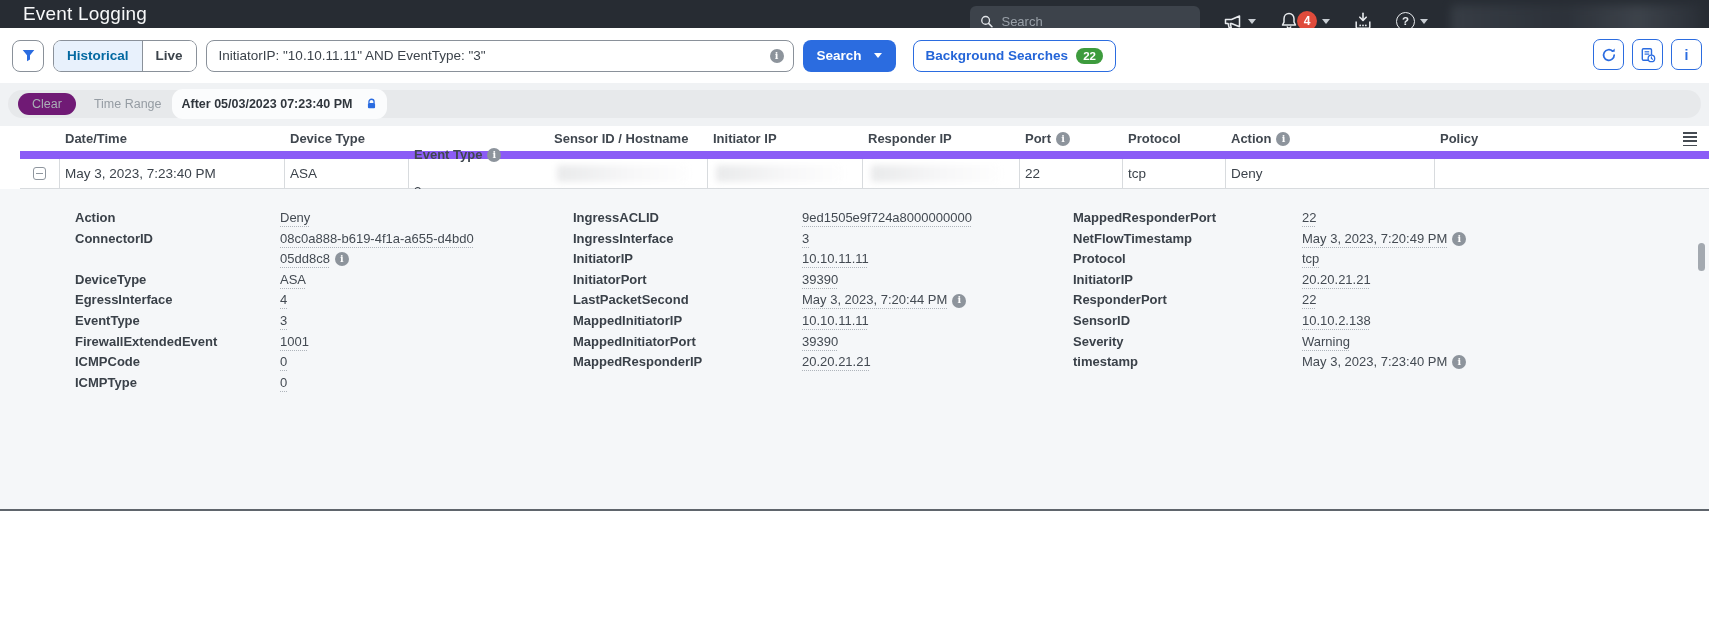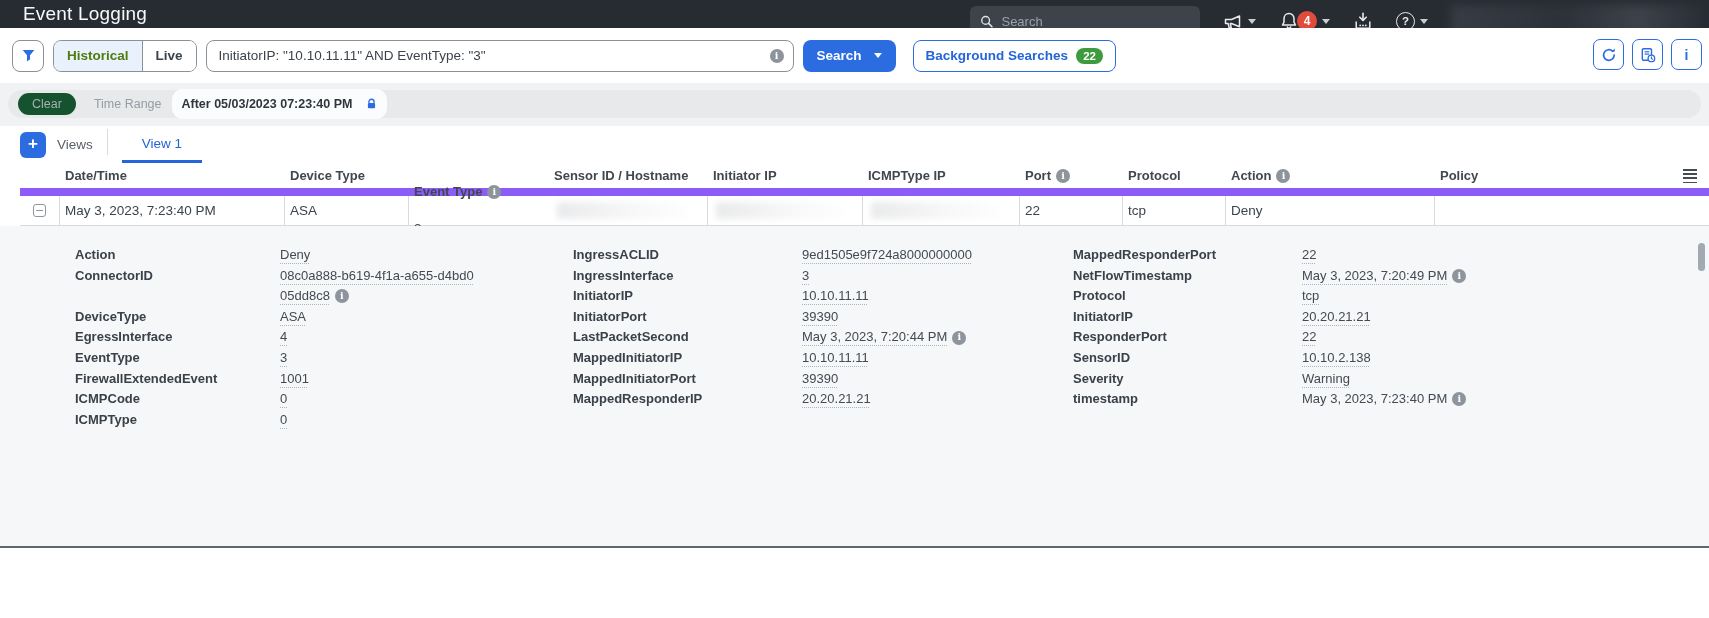--- a/index.html
+++ b/index.html
@@ -19,38 +19,38 @@
   .badge-red { min-width:20px; height:20px; background:#E04B3B; border-radius:10px; color:#fff; font-size:12px; font-weight:700; display:flex; align-items:center; justify-content:center; padding:0 5px; margin-left:-7px; }
   .help-circle { width:19px; height:19px; border:1.7px solid #E8EBEE; border-radius:50%; color:#E8EBEE; font-size:11.5px; font-weight:700; display:flex; align-items:center; justify-content:center; }
   .help-circle::after { content:"?"; }
   .user-blob { width:250px; height:32px; border-radius:5px; background:linear-gradient(90deg,#3a4048 0%,#2e333b 45%,#41474f 75%,#2b3younger038 100%); background:linear-gradient(90deg,#3a4048,#2e333b 45%,#41474f 75%,#2b3038); filter:blur(5px); opacity:.85; }
 
   
   .toolbar { height:55px; background:#fff; display:flex; align-items:center; padding-left:12px; position:relative; }
   .btn-outline-gray { height:32px; width:32px; border:1px solid #8A919A; border-radius:8px; background:#fff; display:flex; align-items:center; justify-content:center; cursor:pointer; }
   .segmented { display:flex; height:32px; border:1px solid #8A919A; border-radius:8px; overflow:hidden; margin-left:9px; }
   .seg { display:flex; align-items:center; padding:0 13px; font-size:13.5px; font-weight:700; cursor:pointer; }
-  .seg.active { background:#E8F1FC; color:#4d7c0f; }
+  .seg.active { background:#E8F1FC; color:#0369a1; }
   .seg.idle { background:#fff; color:#3C434B; border-left:1px solid #8A919A; }
   .query-wrap { position:relative; margin-left:9px; }
   .query-input { width:588px; height:32px; border:1px solid #8A919A; border-radius:8px; font-size:13.5px; color:#3C434B; padding:0 34px 0 12px; outline:none; font-family:inherit; background:#fff; }
   .info-dot { display:inline-flex; align-items:center; justify-content:center; width:14px; height:14px; border-radius:50%; background:#8D949C; color:#fff; font-size:9.5px; font-weight:700; font-family:"DejaVu Serif",serif; vertical-align:1px; margin-left:5px; cursor:pointer; flex:none; }
   .info-dot::after { content:"i"; }
   .query-info { position:absolute; right:10px; top:9px; margin:0; }
   .btn-search { margin-left:9px; height:32px; background:#2B6CE0; border:none; border-radius:8px; color:#fff; font-size:13.5px; font-weight:700; display:flex; align-items:center; gap:12px; padding:0 14px; cursor:pointer; font-family:inherit; }
   .btn-search .caret { border-top-color:#fff; }
   .btn-bgsearch { margin-left:17px; height:32px; background:#fff; border:1.5px solid #2B6CE0; border-radius:8px; color:#2465D8; font-size:13.5px; font-weight:700; display:flex; align-items:center; gap:8px; padding:0 12px; cursor:pointer; font-family:inherit; }
   .badge-green { background:#3D9B3D; color:#fff; font-size:11.5px; font-weight:700; border-radius:9px; padding:2px 7px; }
   .toolbar-right { position:absolute; right:7px; top:11px; display:flex; gap:8px; }
   .btn-outline-blue { height:31px; width:31px; border:1.5px solid #2B6CE0; border-radius:7px; background:#fff; display:flex; align-items:center; justify-content:center; cursor:pointer; color:#2B6CE0; font-weight:800; font-size:14px; }
 
   
   .gray-zone { height:43px; background:#F0F2F4; padding:7px 8px; }
   .pillbar { height:28px; background:#E7E9EB; border-radius:14px; display:flex; align-items:center; padding:0 4px 0 10px; }
-  .pill-clear { height:22px; background:#14532d; border:none; border-radius:11px; color:#A9AFB5; font-size:12.5px; padding:0 14px; cursor:pointer; font-family:inherit; }
+  .pill-clear { height:22px; background:#701a75; border:none; border-radius:11px; color:#A9AFB5; font-size:12.5px; padding:0 14px; cursor:pointer; font-family:inherit; }
   .tr-label { color:#959CA3; font-size:12.5px; margin:0 10px 0 18px; }
   .tr-pill { height:22px; background:#FBFCFD; border-radius:11px; display:flex; align-items:center; gap:14px; padding:15px 10px; font-size:12.5px; font-weight:700; color:#30363D; cursor:pointer; }
 
   
   .views-bar { height:37px; background:#fff; display:flex; align-items:flex-end; padding-left:20px; }
   .views-left { display:flex; align-items:center; gap:11px; height:100%; }
   .btn-plus { width:26px; height:26px; background:#2B6CE0; border:none; border-radius:6px; color:#fff; font-size:17px; font-weight:700; display:flex; align-items:center; justify-content:center; cursor:pointer; }
   .btn-plus::after { content:"+"; margin-top:-2px; }
   .views-label { color:#596069; font-size:13.5px; }
   .views-divider { width:1px; height:26px; background:#D9DCDF; margin:0 14px 5px 14px; align-self:center; }
@@ -182,51 +182,41 @@
       <span class="tr-pill">
         <span>After 05/03/2023 07:23:40 PM</span>
         <svg width="11" height="12" viewBox="0 0 12 12">
             <path d="M3.2 5V3.6a2.8 2.8 0 015.6 0V5" fill="none" stroke="#2B6CE0" stroke-width="1.4"></path>
             <rect x="2.1" y="5" width="7.8" height="5.6" rx="1.1" fill="#2B6CE0"></rect>
           </svg>
       </span>
     </div>
   </div>
 
-  <div class="views-bar">
-    <div class="views-left">
-      <button class="btn-plus">
-          <span></span>
-        </button>
-      <span class="views-label">Views</span>
-    </div>
-    <div class="views-divider"></div>
-    <div class="view-tab">View 1</div>
-  </div>
 
   <div class="thead">
     <div class="hcell w-check"></div>
     <div class="hcell w-datetime">
         <span>Date/Time</span>
       </div>
     <div class="hcell w-device">
         <span>Device Type</span>
       </div>
     <div class="hcell w-event">
         <span>Event Type</span>
         <span class="info-dot"></span>
       </div>
     <div class="hcell w-sensor">
         <span>Sensor ID / Hostname</span>
       </div>
     <div class="hcell w-init">
         <span>Initiator IP</span>
       </div>
     <div class="hcell w-resp">
-        <span>ICMPType IP</span>
+        <span>Responder IP</span>
       </div>
     <div class="hcell w-port">
         <span>Port</span>
         <span class="info-dot"></span>
       </div>
     <div class="hcell w-proto">
         <span>Protocol</span>
       </div>
     <div class="hcell w-action">
         <span>Action</span>

